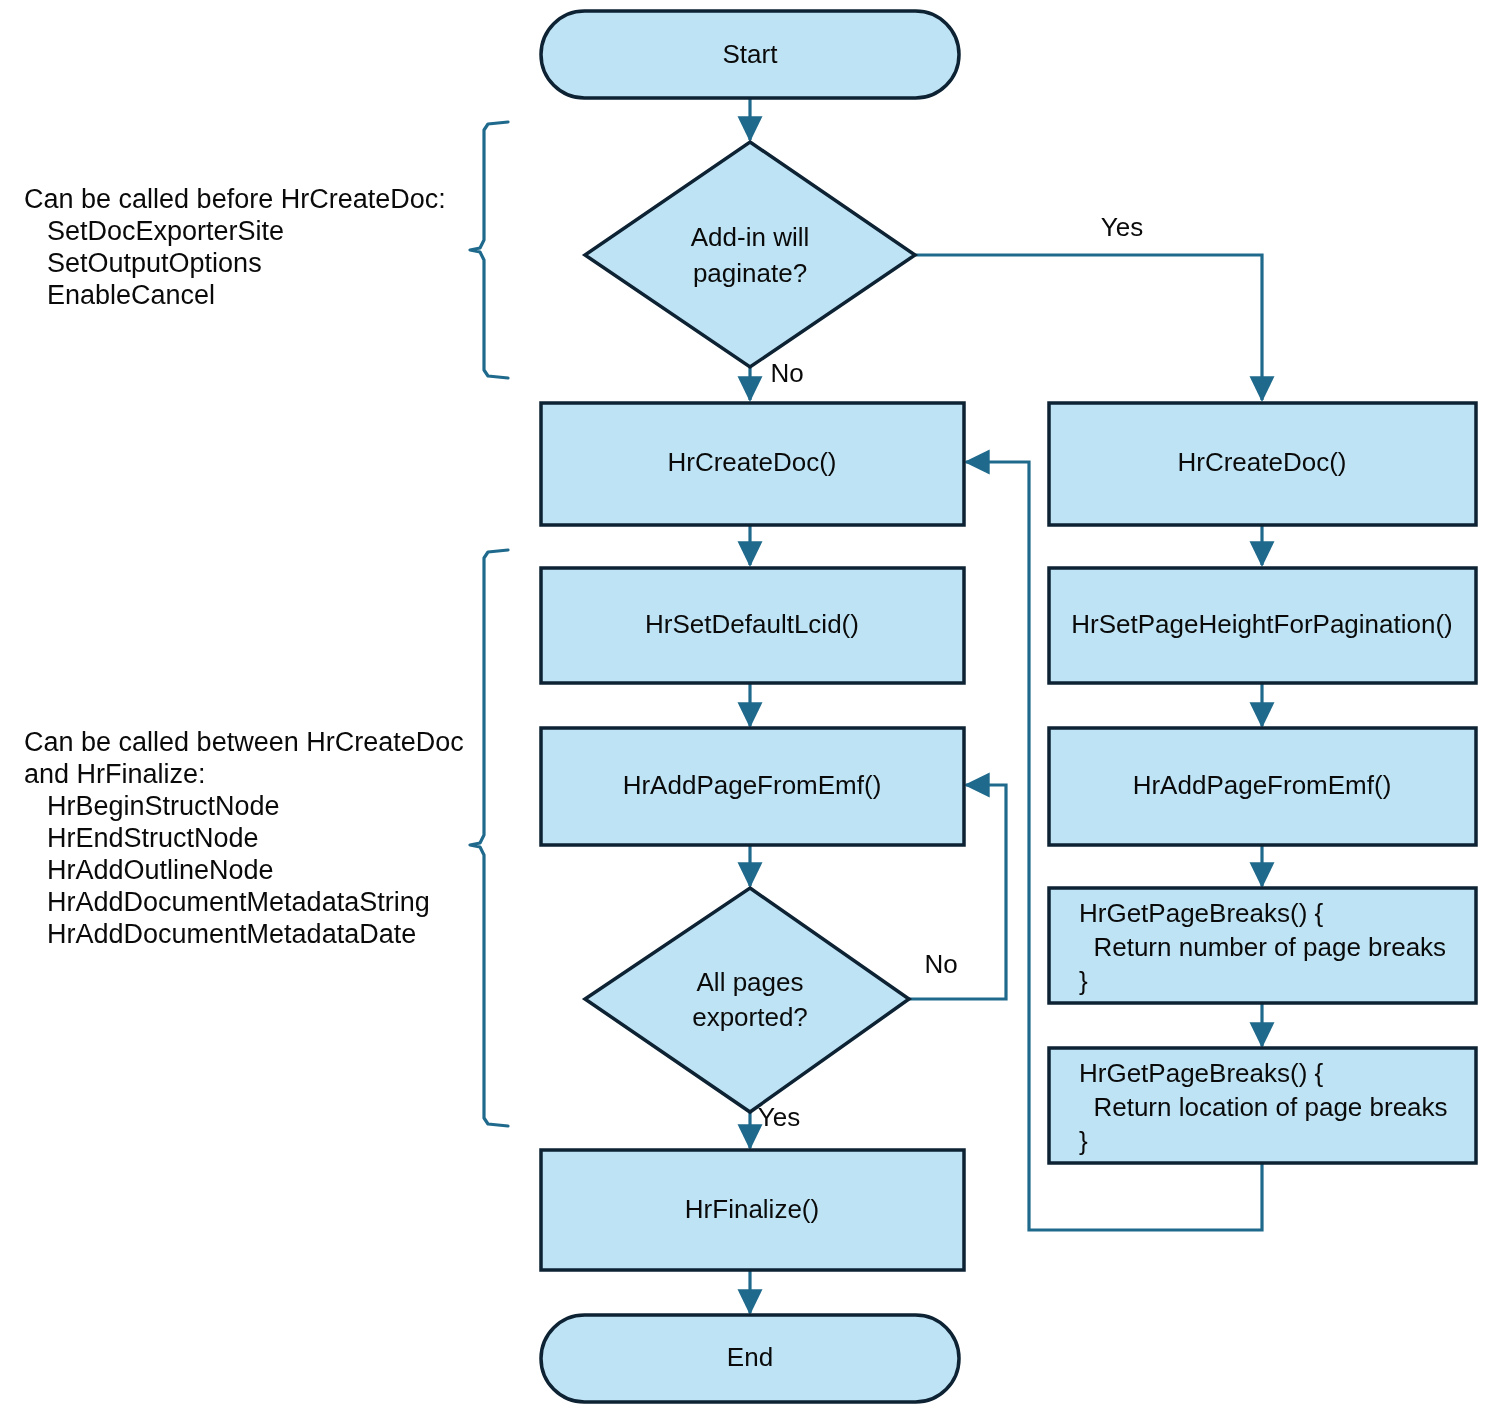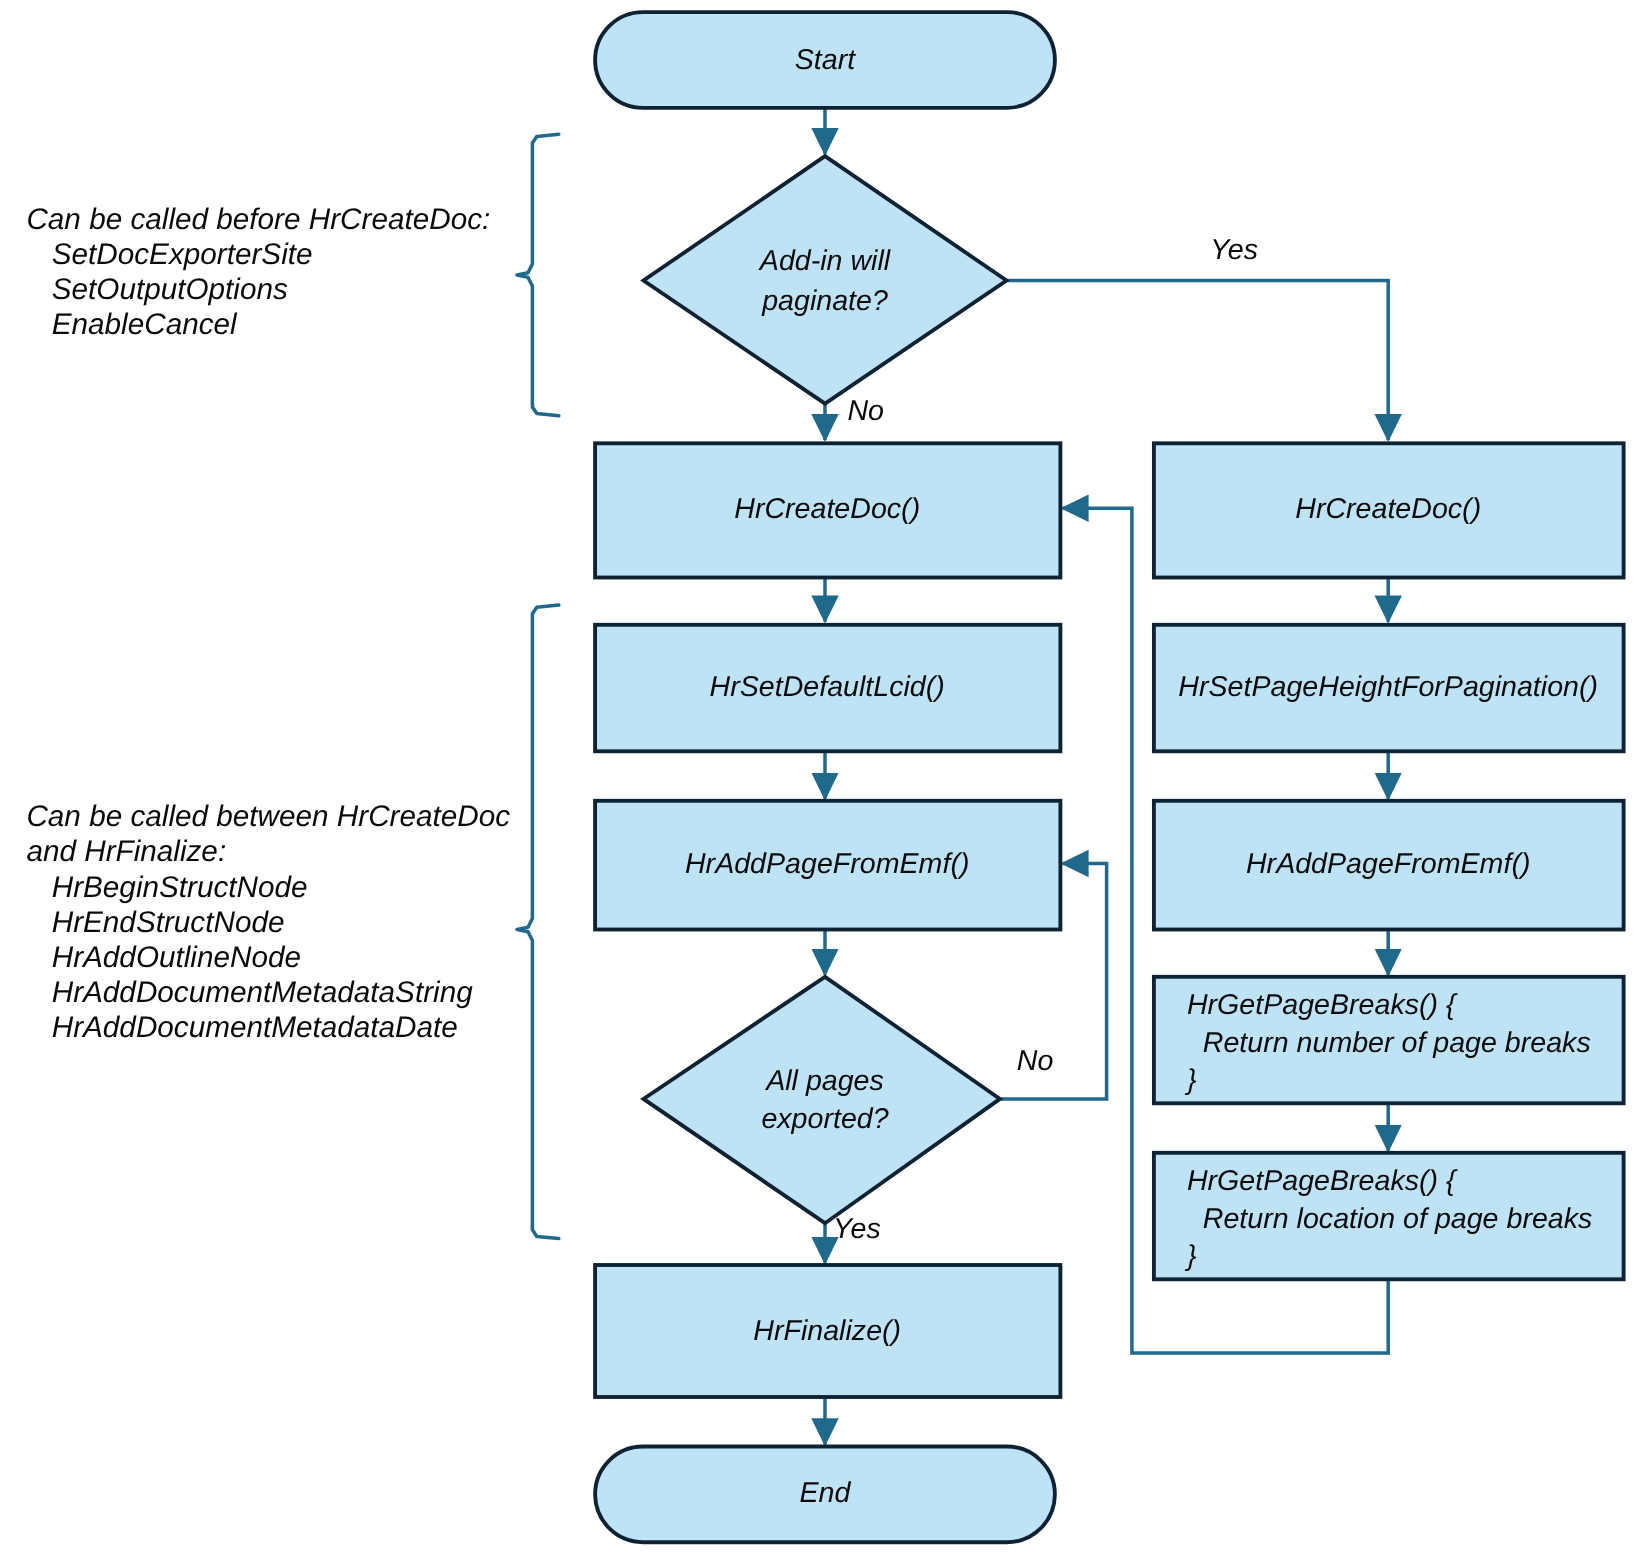--- a/index.html
+++ b/index.html
@@ -10,21 +10,20 @@
   body {
     width: 1486px;
     height: 1411px;
     font-family: "Liberation Sans", sans-serif;
     overflow: hidden;
   }
   #flowchart-root {
     position: relative;
     width: 1486px;
     height: 1411px;
-    font-style: italic;
   }
   svg#flow-svg {
     display: block;
     width: 1486px;
     height: 1411px;
   }
   .node-shape {
     fill: #bee3f4;
     stroke: #0d2233;
     stroke-width: 3.5;

